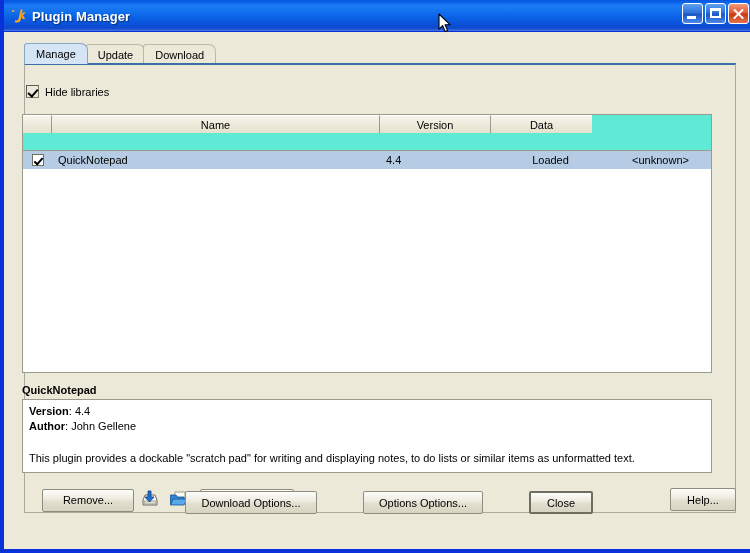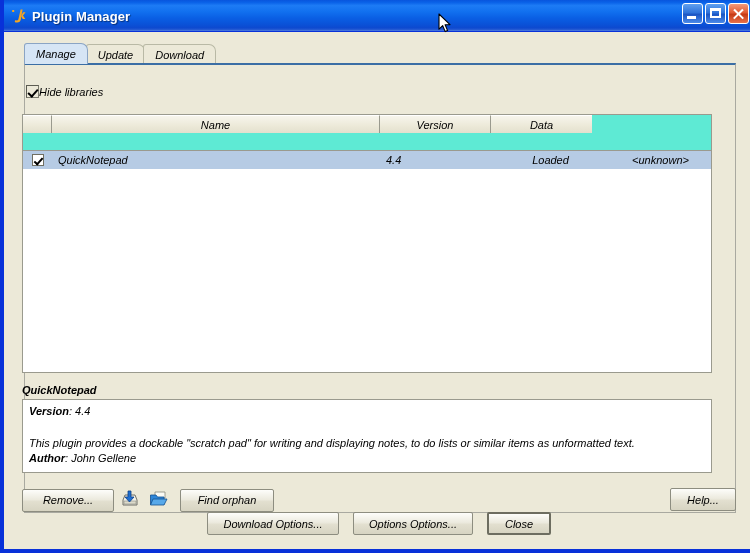--- a/index.html
+++ b/index.html
@@ -113,21 +113,20 @@
   .tbtn.close .x1 { transform: rotate(45deg); }
   .tbtn.close .x2 { transform: rotate(-45deg); }
 
   
   #dialog-body {
     position: absolute;
     left: 4px; top: 32px;
     width: 742px;
     height: 517px;
     background: #ece9d8;
-    font-style: italic;
   }
 
   
   #tabstrip {
     position: absolute;
     left: 16px; top: 11px;
     height: 21px;
     display: flex;
     align-items: flex-end;
   }
@@ -164,20 +163,21 @@
     border: 1px solid #a9a9a0;
     border-top: 2px solid #3b6ea5;
   }
 
   
   #hide-libs {
     position: absolute;
     left: 18px; top: 53px;
     display: flex;
     align-items: center;
+    gap: 6px;
     cursor: default;
   }
   .jcheck {
     width: 13px; height: 13px;
     box-sizing: border-box;
     background: #ece9d8;
     border: 1px solid #7b7b6e;
     border-top-color: #5c5c52;
     border-left-color: #5c5c52;
     position: relative;
@@ -295,20 +295,21 @@
     display: inline-flex;
     align-items: center;
     justify-content: center;
     font-size: 11px;
     color: #000;
     background: linear-gradient(to bottom, #fdfdfa 0%, #eceade 45%, #e2dfcf 55%, #d7d4c2 100%);
     border: 1px solid #8d8d80;
     border-radius: 2px;
     cursor: default;
     white-space: nowrap;
+    margin-left: 20px;
   }
   .jbtn.focused {
     border: 2px solid #6d6d60;
   }
   .iconbtn {
     width: 26px; height: 24px;
     background: transparent;
     border: none;
     display: inline-flex;
     align-items: center;
@@ -327,26 +328,26 @@
   #btn-remove { min-width: 92px; }
   #btn-findorphan { min-width: 94px; margin-left: 5px; }
   #btn-help {
     position: absolute;
     right: 14px; top: 456px;
     min-width: 66px;
   }
 
   #btnrow-bottom {
     position: absolute;
-    left: 0; top: 480px;
+    left: 0; top: 459px;
     width: 742px;
     display: flex;
     justify-content: center;
     align-items: flex-start;
-    gap: 14px;
+    gap: 26px;
   }
   #btn-download { min-width: 132px; }
   #btn-pluginopts { min-width: 120px; }
   #btn-close { min-width: 64px; }
 
   
   #cursor {
     position: absolute;
     left: 434px; top: 13px;
     width: 14px; height: 21px;
@@ -418,24 +419,24 @@
         <div class="td c-data" style="width:101px">&lt;unknown&gt;</div>
       </div>
     </div>
 
     <div id="desc-title">QuickNotepad</div>
 
     <div id="desc-box">
       <div>
         <b>Version</b><span>: </span><span>4.4</span>
       </div>
-      <div id="desc-para">This plugin provides a dockable "scratch pad" for writing and displaying notes, to do lists or similar items as unformatted text.</div>
       <div>
         <b>Author</b><span>: </span><span>John Gellene</span>
       </div>
+      <div id="desc-para">This plugin provides a dockable "scratch pad" for writing and displaying notes, to do lists or similar items as unformatted text.</div>
     </div>
 
     <div id="btnrow-left">
       <div class="jbtn" id="btn-remove">
         <span>Remove...</span>
       </div>
       <div class="iconbtn">
         <span>
           <svg width="20" height="20" viewBox="0 0 20 20">
             <path d="M3 11 L5 6 L15 6 L17 11 L17 16 L3 16 Z" fill="#f2f1e8" stroke="#6f6f66" stroke-width="1"></path>

